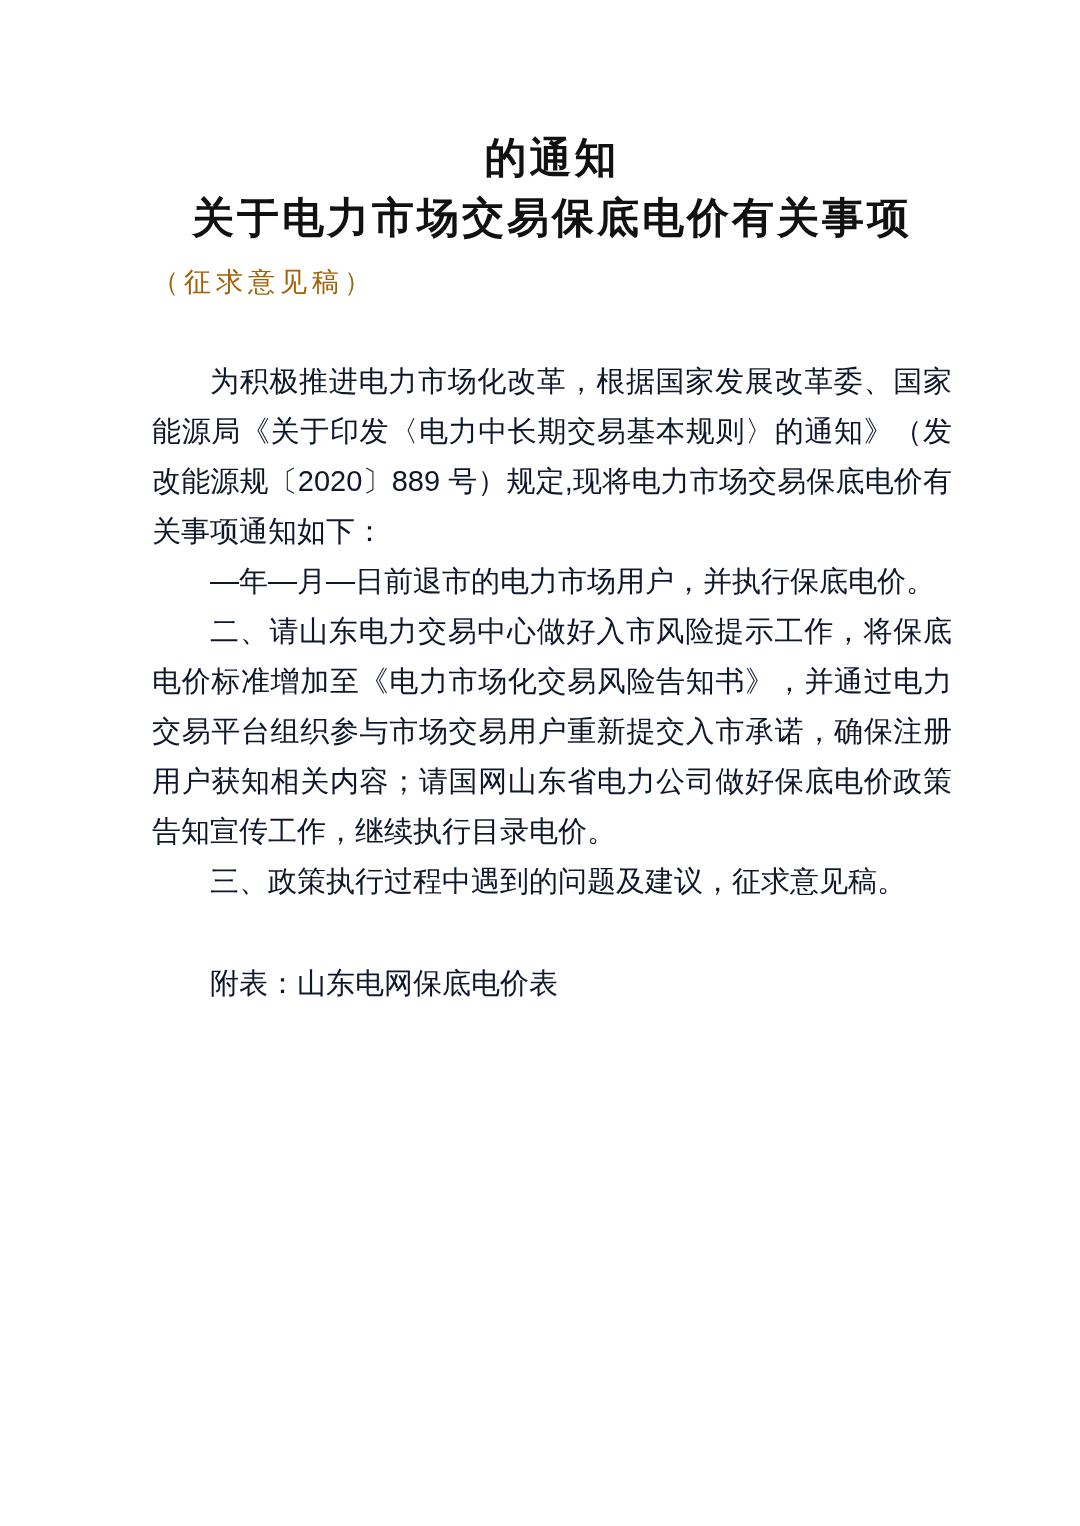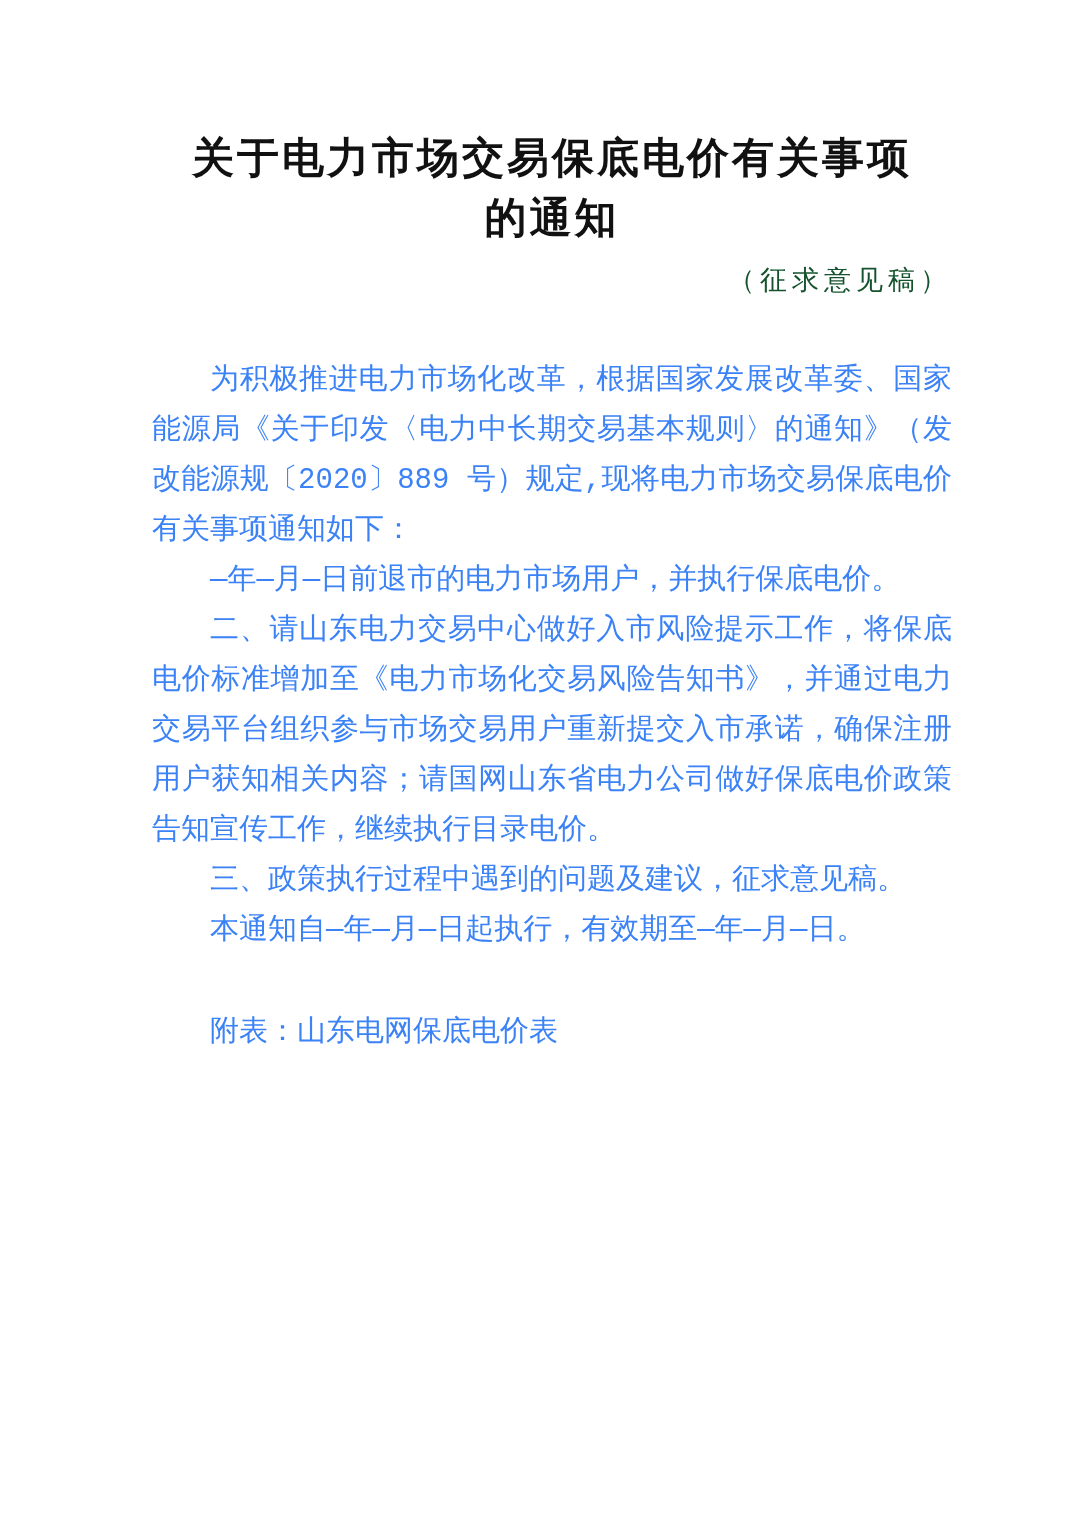--- a/index.html
+++ b/index.html
@@ -24,55 +24,54 @@
     font-weight: bold;
     font-size: 42px;
     line-height: 60px;
     letter-spacing: 3px;
     color: #111111;
   }
   .title-line {
     display: block;
   }
   .subtitle {
-    text-align: right;
-    font-family: Liberation Mono, monospace;
+    text-align: left;
+    font-family: Liberation Serif, serif;
     font-size: 27px;
     line-height: 40px;
     letter-spacing: 5px;
-    color: #14532d;
+    color: #a16207;
     margin-bottom: 54px;
   }
   .doc-body {
-    font-family: Liberation Mono, monospace;
+    font-family: Liberation Sans, sans-serif;
     font-size: 29px;
     line-height: 50px;
     text-align: justify;
-    color: #3b82f6;
+    color: #0f172a;
   }
   .para {
     margin: 0;
     text-indent: 2em;
   }
   .attachment {
     margin-top: 52px;
   }
 </style>
 </head>
 <body>
 
 <div class="page">
   <h1 class="title">
+    <span class="title-line">的通知</span>
     <span class="title-line">关于电力市场交易保底电价有关事项</span>
-    <span class="title-line">的通知</span>
   </h1>
 
   <div class="subtitle">（征求意见稿）</div>
 
   <div class="doc-body">
     <p class="para">为积极推进电力市场化改革，根据国家发展改革委、国家能源局《关于印发〈电力中长期交易基本规则〉的通知》（发改能源规〔2020〕889 号）规定,现将电力市场交易保底电价有关事项通知如下：</p>
     <p class="para">—年—月—日前退市的电力市场用户，并执行保底电价。</p>
     <p class="para">二、请山东电力交易中心做好入市风险提示工作，将保底电价标准增加至《电力市场化交易风险告知书》，并通过电力交易平台组织参与市场交易用户重新提交入市承诺，确保注册用户获知相关内容；请国网山东省电力公司做好保底电价政策告知宣传工作，继续执行目录电价。</p>
     <p class="para">三、政策执行过程中遇到的问题及建议，征求意见稿。</p>
-    <p class="para">本通知自—年—月—日起执行，有效期至—年—月—日。</p>
     <p class="para attachment">附表：山东电网保底电价表</p>
   </div>
 </div>
 
 </body></html>

